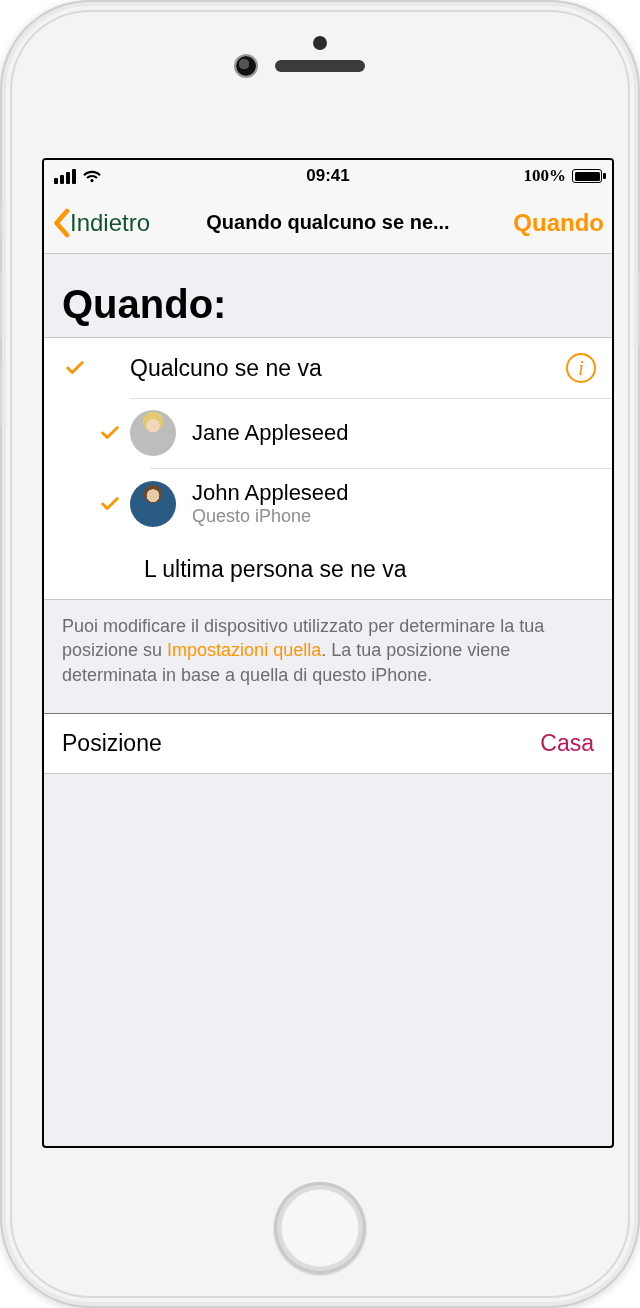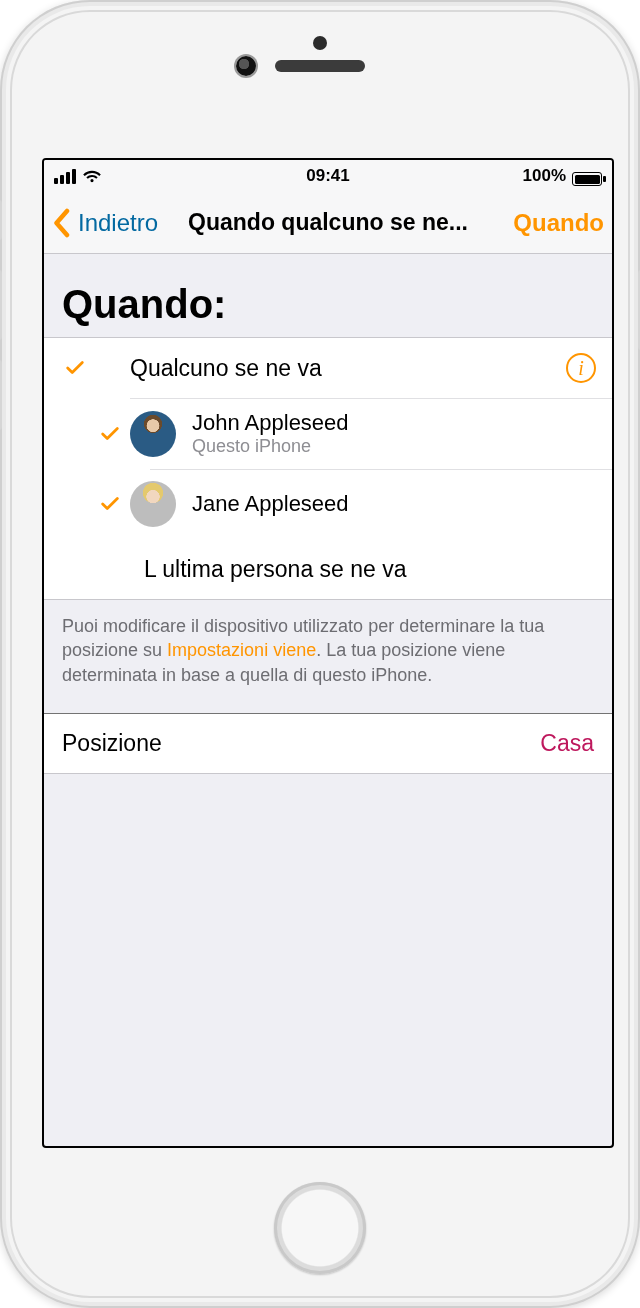--- a/index.html
+++ b/index.html
@@ -44,40 +44,40 @@
     position:absolute; top:158px; left:42px; width:572px; height:990px;
     background:#efeff4; border:2px solid #000; border-radius:4px; overflow:hidden;
     display:flex; flex-direction:column;
   }
 
   
   .statusbar {
     height:32px; display:flex; align-items:center; justify-content:space-between;
     padding:0 10px; font-size:17px; font-weight:600; color:#000; background:#f7f7f8;
   }
-  .sb-left, .sb-right { display:flex; align-items:flex-end; gap:6px; }
+  .sb-left, .sb-right { display:flex; align-items:center; gap:6px;font-family:Liberation Serif, serif; }
   .sb-center { position:absolute; left:0; right:0; text-align:center; pointer-events:none; }
   .signal { display:flex; gap:2px; align-items:flex-end; }
   .signal span { width:4px; background:#000; border-radius:1px; }
   .signal span:nth-child(1){height:6px} .signal span:nth-child(2){height:9px}
   .signal span:nth-child(3){height:12px} .signal span:nth-child(4){height:15px}
   .wifi svg { display:block; }
   .battery { display:flex; align-items:center; gap:3px; }
   .battery-body { width:30px; height:14px; border:1.5px solid #000; border-radius:3px; position:relative; }
   .battery-body::after { content:""; position:absolute; right:-5px; top:3px; width:3px; height:6px; background:#000; border-radius:1px;}
   .battery-fill { position:absolute; inset:1.5px; background:#000; border-radius:1.5px; }
 
   
   .navbar {
     height:62px; background:#f7f7f8; border-bottom:1px solid #c8c7cc;
     display:flex; align-items:center; justify-content:space-between; padding:0 8px; position:relative;
   }
-  .nav-back { display:flex; align-items:center; color:#0369a1; font-size:24px; gap:8px;}
+  .nav-back { display:flex; align-items:center; color:#14532d; font-size:24px; gap:0px;}
   .nav-back svg { width:18px; height:30px; }
-  .nav-title { position:absolute; left:0; right:0; text-align:center; font-size:23px; font-weight:700; color:#000; pointer-events:none;
+  .nav-title { position:absolute; left:0; right:0; text-align:center; font-size:20px; font-weight:700; color:#000; pointer-events:none;
                padding:0 80px; white-space:nowrap; overflow:hidden; text-overflow:clip;}
   .nav-next { color:#ff9500; font-size:24px; font-weight:700; }
 
   
   .content { flex:1; overflow:auto; }
   .section-header { font-size:40px; font-weight:800; color:#000; padding:28px 18px 10px; }
   .group { background:#fff; border-top:1px solid #c8c7cc; border-bottom:1px solid #c8c7cc; }
   .row { display:flex; align-items:center; padding:14px 16px 14px 16px; position:relative; min-height:60px;}
   .row + .row::before, .subrow + .subrow::before {
     content:""; position:absolute; left:60px; right:0; top:0; height:1px; background:#e0e0e3;
@@ -183,46 +183,46 @@
           <div class="info-btn">i</div>
         </div>
 
         <div class="subgroup">
           <div class="subrow">
             <div class="sub-check">
               <svg width="22" height="22" viewBox="0 0 24 24">
                   <path fill="none" stroke="#ff9500" stroke-width="3" stroke-linecap="round" stroke-linejoin="round" d="M4 12l5 5L20 6"></path>
                 </svg>
             </div>
-            <div class="avatar john"></div>
+            <div class="avatar jane"></div>
             <div class="sub-labels">
-              <div class="sub-name">John Appleseed</div>
-              <div class="sub-note">Questo iPhone</div>
+              <div class="sub-name">Jane Appleseed</div>
             </div>
           </div>
           <div class="subrow">
             <div class="sub-check">
               <svg width="22" height="22" viewBox="0 0 24 24">
                   <path fill="none" stroke="#ff9500" stroke-width="3" stroke-linecap="round" stroke-linejoin="round" d="M4 12l5 5L20 6"></path>
                 </svg>
             </div>
-            <div class="avatar jane"></div>
+            <div class="avatar john"></div>
             <div class="sub-labels">
-              <div class="sub-name">Jane Appleseed</div>
+              <div class="sub-name">John Appleseed</div>
+              <div class="sub-note">Questo iPhone</div>
             </div>
           </div>
         </div>
 
         <div class="row lastperson">
           <div class="row-label">L ultima persona se ne va</div>
         </div>
       </div>
 
       <div class="footer-note">
-        <span>Puoi modificare il dispositivo utilizzato per determinare la tua posizione su </span><a href="#">Impostazioni viene</a><span>. La tua posizione viene determinata in base a quella di questo iPhone.</span>
+        <span>Puoi modificare il dispositivo utilizzato per determinare la tua posizione su </span><a href="#">Impostazioni quella</a><span>. La tua posizione viene determinata in base a quella di questo iPhone.</span>
       </div>
 
       <div class="kv-row">
         <span class="kv-label">Posizione</span>
         <span class="kv-value">Casa</span>
       </div>
 
       <div class="gap"></div>
 
 

